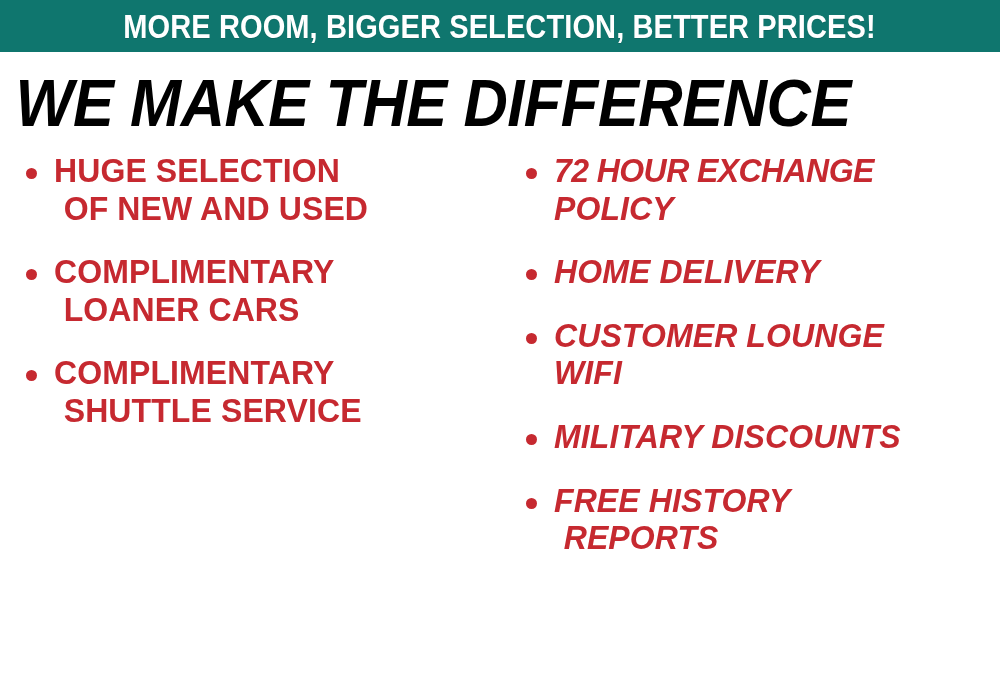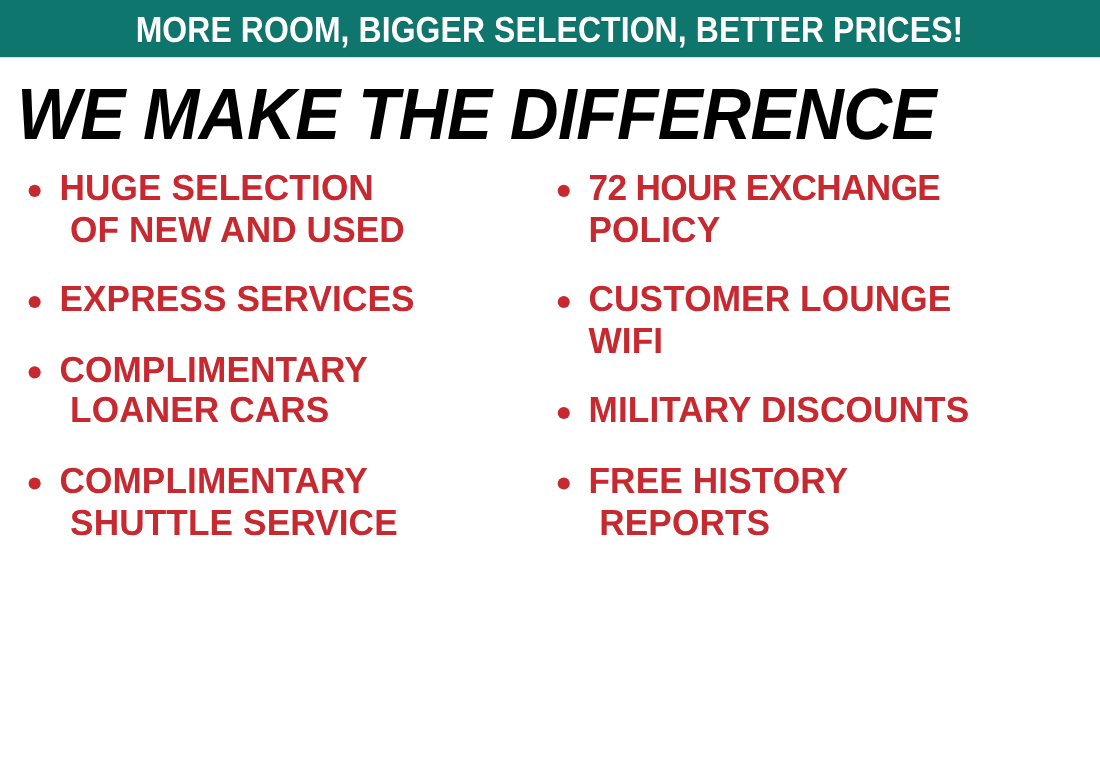--- a/index.html
+++ b/index.html
@@ -79,21 +79,21 @@
     top: 152px;
     width: 843px;
     height: 542px;
   }
   .column {
     position: absolute;
     top: 0;
     height: 542px;
   }
   .column.left  { left: 14px;  width: 486px; }
-  .column.right { left: 495px; width: 486px; }
+  .column.right { left: 514px; width: 486px; font-style: italic; }
 
   .bullet-item {
     position: relative;
     display: block;
     padding-left: 40px;
     margin-bottom: 26px;
   }
   .bullet-dot {
     position: absolute;
     left: 12px;
@@ -144,26 +144,20 @@
     <div class="column left">
 
       <div class="bullet-item">
         <span class="bullet-dot"></span>
         <span class="bullet-text">
           <span class="line">HUGE SELECTION</span>
           <span class="line indent">OF NEW AND USED</span>
         </span>
       </div>
 
-      <div class="bullet-item">
-        <span class="bullet-dot"></span>
-        <span class="bullet-text">
-          <span class="line">EXPRESS SERVICES</span>
-        </span>
-      </div>
 
 
       <div class="bullet-item">
         <span class="bullet-dot"></span>
         <span class="bullet-text">
           <span class="line">COMPLIMENTARY</span>
           <span class="line indent">LOANER CARS</span>
         </span>
       </div>
 
@@ -180,20 +174,26 @@
     <div class="column right">
 
       <div class="bullet-item">
         <span class="bullet-dot"></span>
         <span class="bullet-text">
           <span class="line tight">72 HOUR EXCHANGE</span>
           <span class="line">POLICY</span>
         </span>
       </div>
 
+      <div class="bullet-item">
+        <span class="bullet-dot"></span>
+        <span class="bullet-text">
+          <span class="line">HOME DELIVERY</span>
+        </span>
+      </div>
 
       <div class="bullet-item">
         <span class="bullet-dot"></span>
         <span class="bullet-text">
           <span class="line">CUSTOMER LOUNGE</span>
           <span class="line">WIFI</span>
         </span>
       </div>
 
       <div class="bullet-item">

